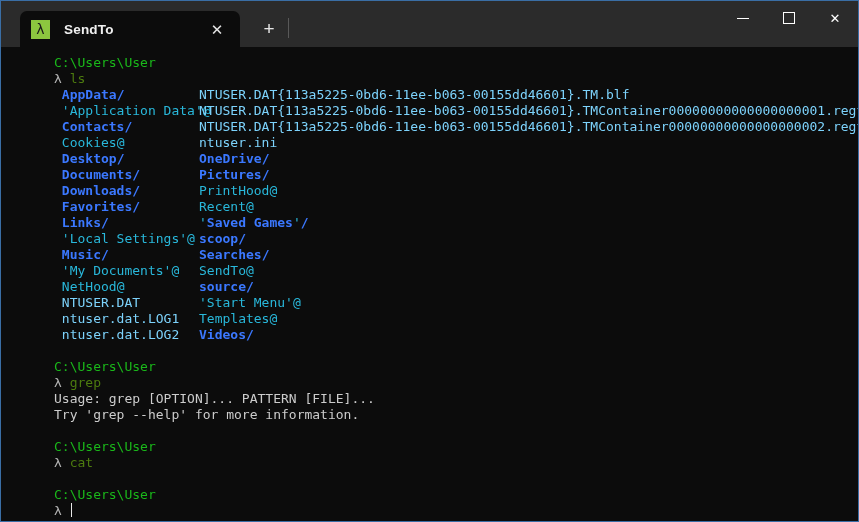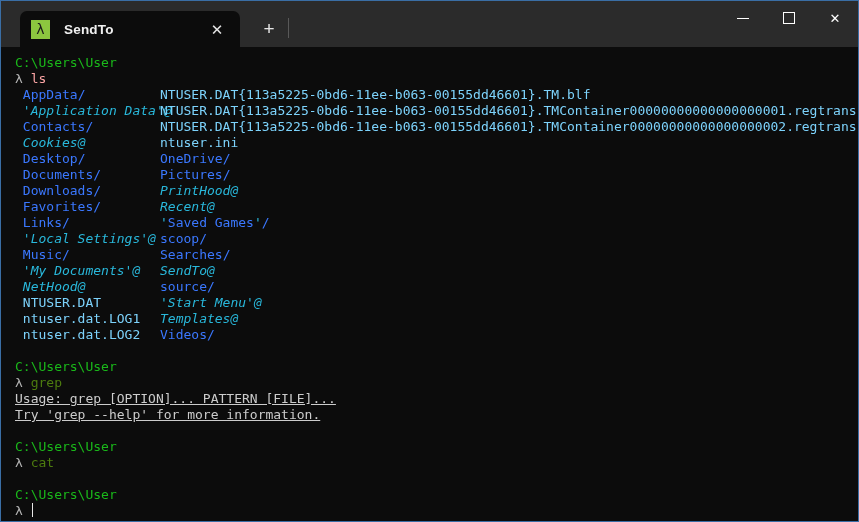--- a/index.html
+++ b/index.html
@@ -60,33 +60,33 @@
   }
   .wc .box{
     width:10px;height:10px;border:1px solid #ffffff;display:block;
   }
   .wc .dash{width:12px;height:1px;background:#ffffff;display:block;}
   
   .term{
     flex:1 1 auto;background:#0c0c0c;padding:8px 0 0 14px;
     box-sizing:border-box;overflow:hidden;
     font-size:13px;line-height:16px;
-    color:#cccccc;white-space:pre;
+    color:#cccccc;white-space:pre;margin-left:39px;
   }
   .line{height:16px;white-space:pre;}
   .blank{height:16px;}
   .path{color:#1ab81a;}
   .lam{color:#b5b5b5;}
-  .cmd-alias{color:#fca5a5;}
+  .cmd-alias{color:#4d7c0f;}
   .cmd{color:#4d7c0f;}
-  .dir{color:#3b78ff;}
-  .link{color:#29b8db;font-style:italic;}
+  .dir{color:#3b78ff;font-weight:bold;}
+  .link{color:#29b8db;}
   .file{color:#7dd3fc;}
   .quote{color:#29b8db;}
-  .out{color:#cccccc;text-decoration:underline;}
+  .out{color:#cccccc;}
   .cursor{
     display:inline-block;width:1px;height:14px;background:#e8e8e8;
     vertical-align:-2px;margin-left:1px;
   }
   .col1{display:inline-block;width:145px;}
 </style>
 </head>
 <body>
 
 <div class="window">

